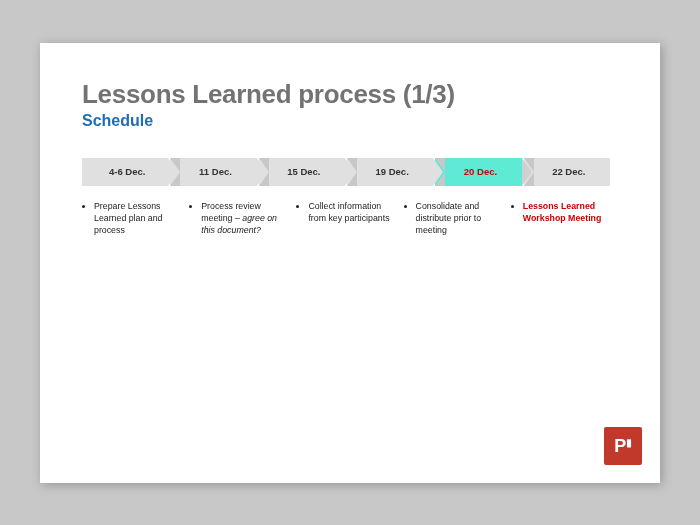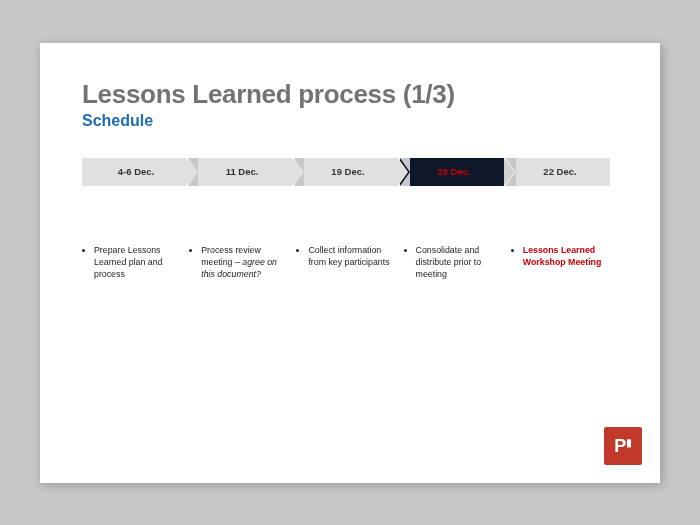--- a/index.html
+++ b/index.html
@@ -38,21 +38,20 @@
       font-weight: 600;
       color: #1f6eb5;
       margin-bottom: 28px;
     }
 
     
     .timeline-container {
       display: flex;
       flex-direction: column;
       flex: 1;
-      gap: 44px;
     }
 
     .arrows-row {
       display: flex;
       align-items: center;
       margin-bottom: 14px;
     }
 
     .arrow-shape {
       position: relative;
@@ -92,21 +91,21 @@
       top: 0;
       width: 0;
       height: 0;
       border-top: 14px solid #c8c8c8;
       border-bottom: 14px solid #c8c8c8;
       border-left: 10px solid transparent;
       z-index: 1;
     }
 
     .arrow-shape.highlight {
-      background: #0f172a;
+      background: #5eead4;
       color: #cc0000;
       font-weight: 700;
     }
     .arrow-shape.highlight::after {
       border-left-color: #d0d0d0;
     }
 
     .arrow-shape:last-child {
       margin-right: 8px;
     }
@@ -184,20 +183,21 @@
 
   <div class="slide-title">Lessons Learned process (1/3)</div>
   <div class="slide-subtitle">Schedule</div>
 
   <div class="timeline-container">
 
     <div class="arrows-row">
 
     <div class="arrow-shape">4-6 Dec.</div>
         <div class="arrow-shape notched">11 Dec.</div>
+        <div class="arrow-shape notched">15 Dec.</div>
         <div class="arrow-shape notched">19 Dec.</div>
         <div class="arrow-shape notched highlight">20 Dec.</div>
         <div class="arrow-shape notched last-arrow">22 Dec.</div>
       </div>
 
     <div class="content-row">
 
     <div class="content-cell">
           <ul>
             <li>Prepare Lessons Learned plan and process</li>

